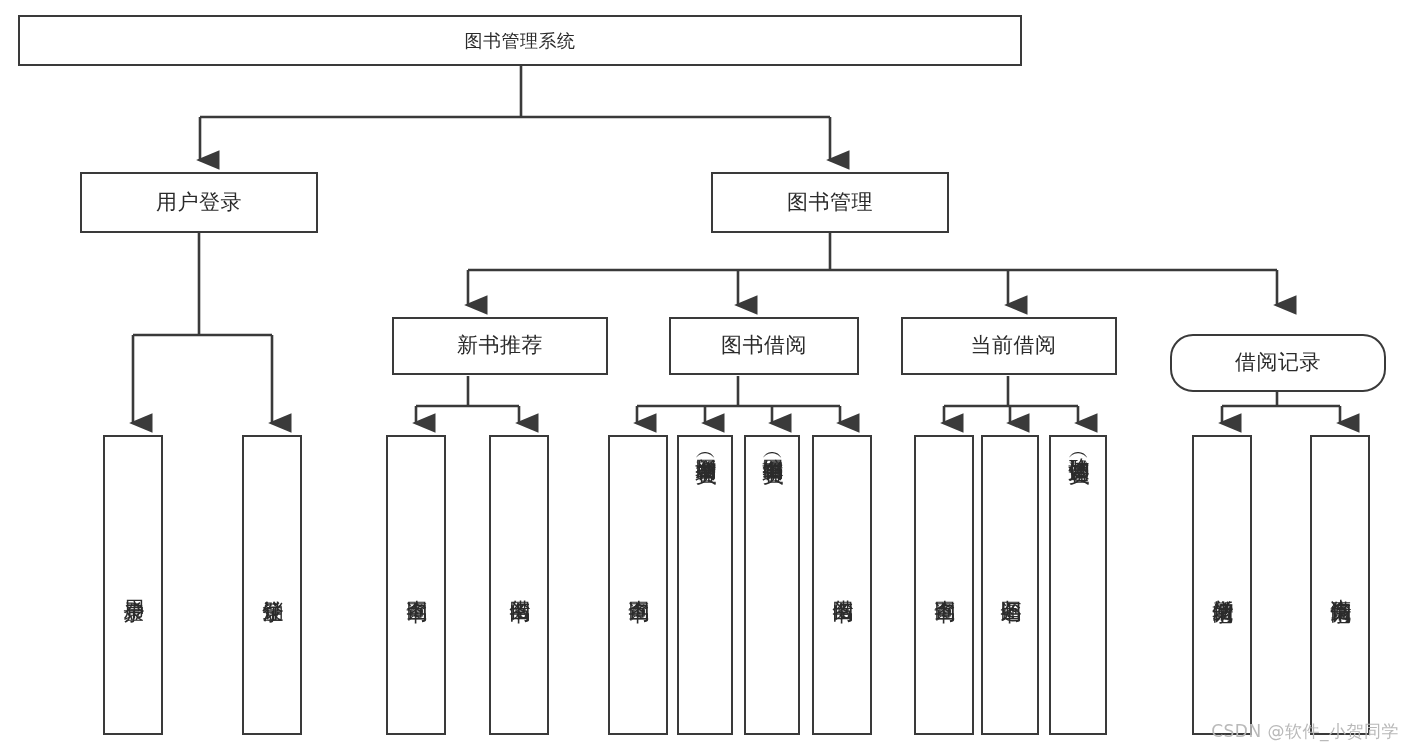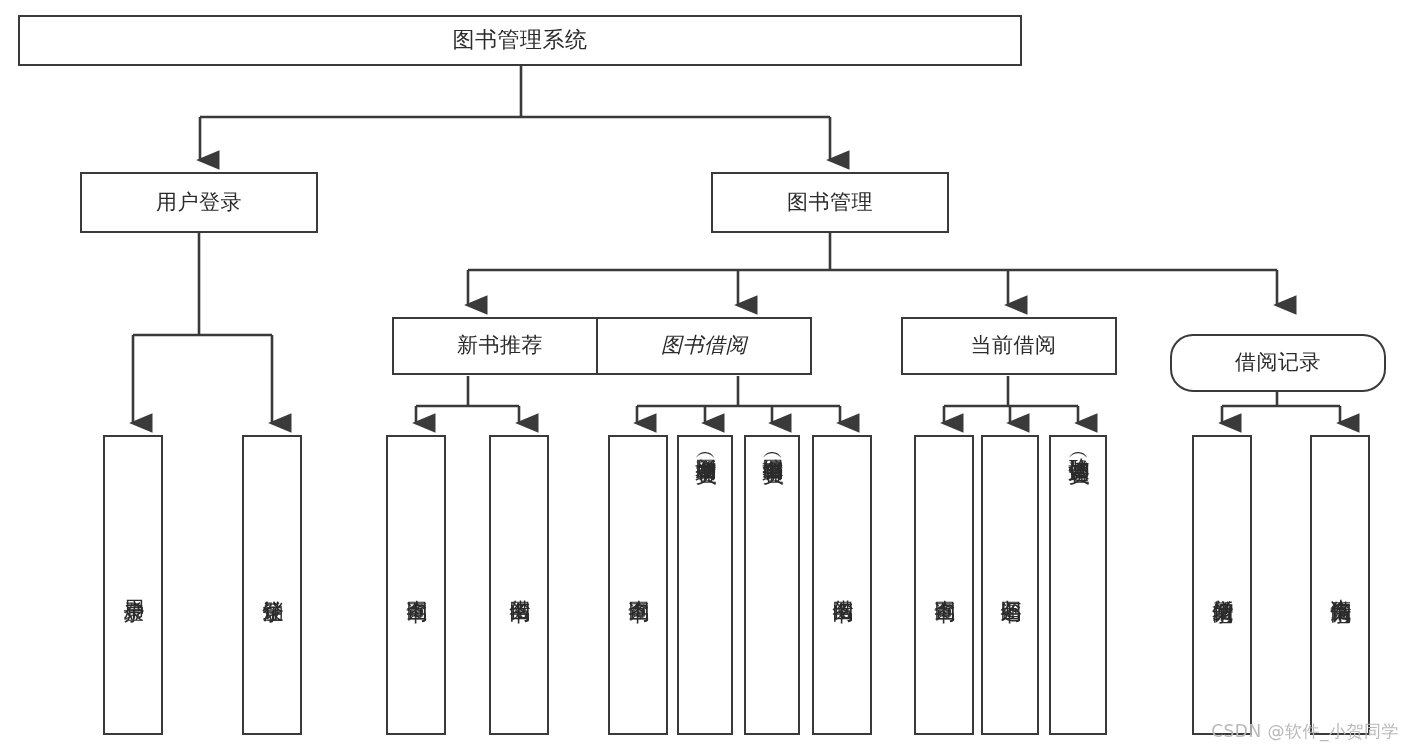--- a/index.html
+++ b/index.html
@@ -35,21 +35,21 @@
     align-items: center;
     justify-content: center;
     color: #2b2b2b;
   }
   .node.horiz {
     font-size: 21px;
     line-height: 1.2;
     letter-spacing: 0.5px;
   }
   .node.root {
-    font-size: 22px;
+    font-size: 18px;
     justify-content: center;
   }
   .node.leaf {
     align-items: flex-start;
     justify-content: center;
     padding-top: 0;
   }
   .vtext {
     writing-mode: vertical-rl;
     text-orientation: upright;
@@ -143,21 +143,21 @@
   <div class="node horiz" style="left:80px; top:172px; width:238px; height:61px;">
     <span>用户登录</span>
   </div>
   <div class="node horiz" style="left:711px; top:172px; width:238px; height:61px;text-align:right;">
     <span>图书管理</span>
   </div>
 
   <div class="node horiz" style="left:362px; top:317px; width:216px; height:58px;margin-left:30px;">
     <span>新书推荐</span>
   </div>
-  <div class="node horiz" style="left:596px; top:317px; width:216px; height:58px;font-style:italic;">
+  <div class="node horiz" style="left:669px; top:317px; width:190px; height:58px;">
     <span>图书借阅</span>
   </div>
   <div class="node horiz" style="left:901px; top:317px; width:216px; height:58px;padding-left:9px;">
     <span>当前借阅</span>
   </div>
   <div class="node horiz" style="left:1170px; top:334px; width:216px; height:58px;border-radius:23px;">
     <span>借阅记录</span>
   </div>
 
   <div class="node leaf" style="left:103px; top:435px; width:60px; height:300px;">

